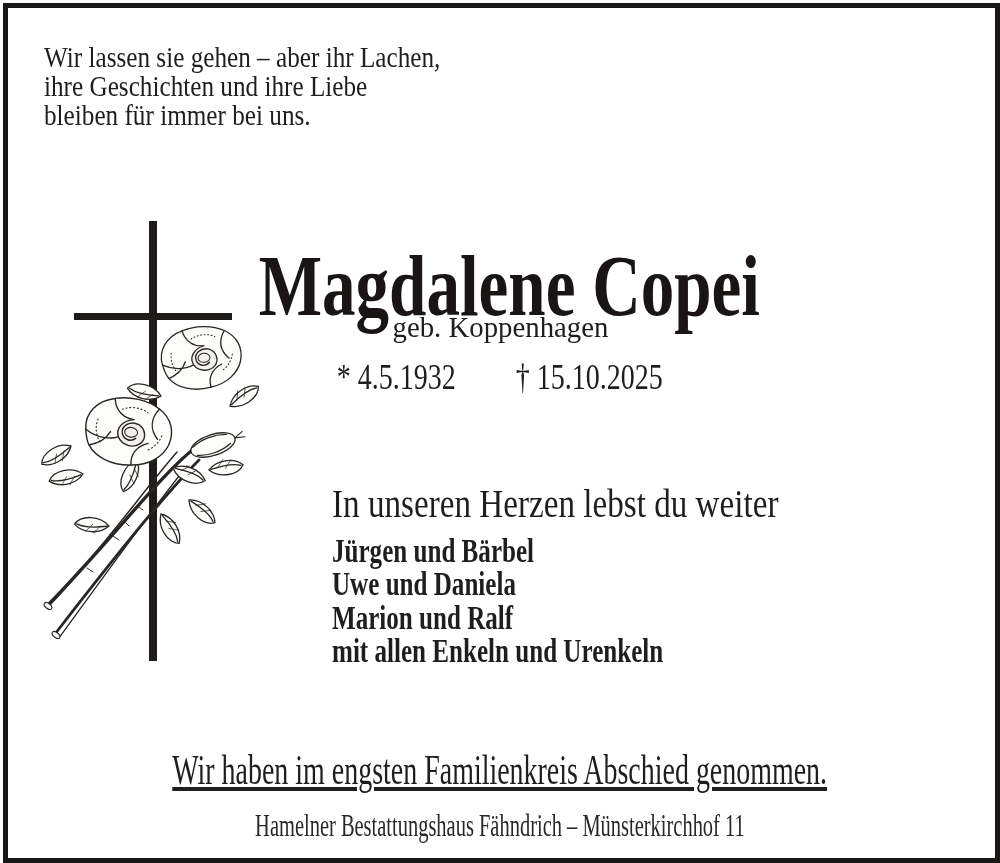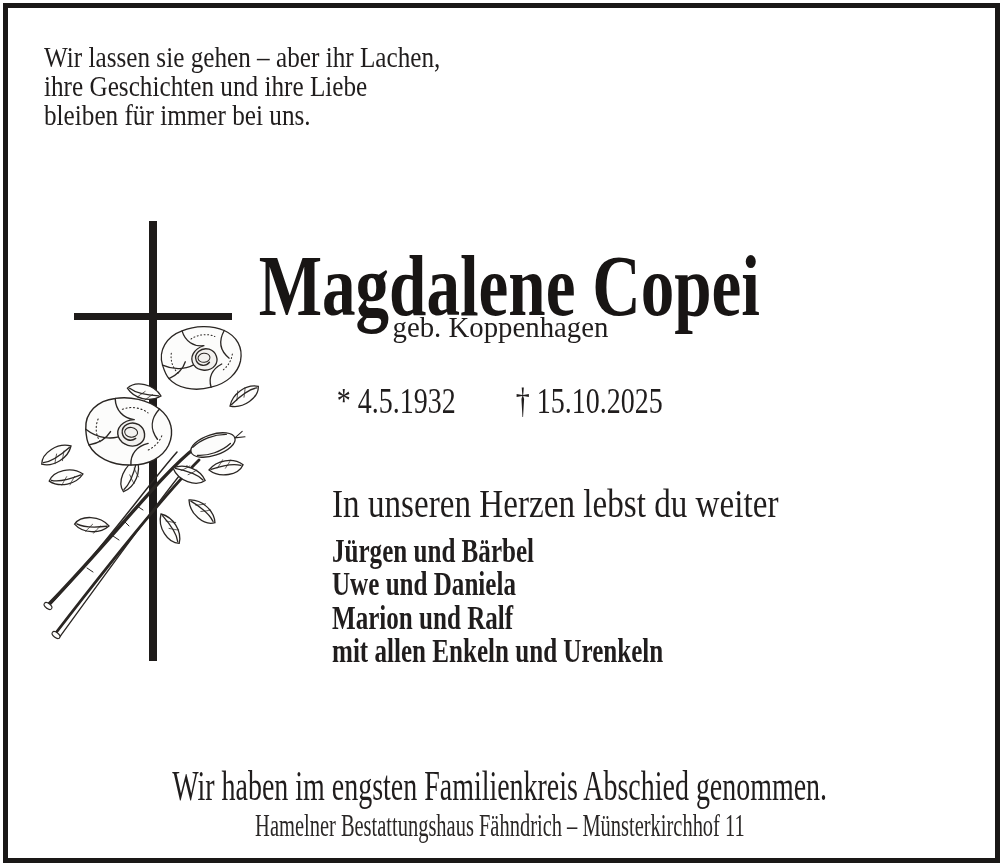--- a/index.html
+++ b/index.html
@@ -48,21 +48,21 @@
     transform: scaleX(0.78); transform-origin: center top;
     color: #181514;
   }
 
   #maiden-row { top: 312px; align-items: flex-end; }
   #maiden-row .txt {
     font-size: 30px; line-height: 30px;
     transform: scaleX(0.96); transform-origin: center top;
   }
 
-  #dates-row { top: 384px; }
+  #dates-row { top: 360px; }
   #dates-inner {
     display: flex; gap: 75px;
     font-size: 35px; line-height: 35px;
     transform: scaleX(0.80); transform-origin: center top;
     white-space: nowrap; flex: 0 0 auto;
   }
 
   #memorial {
     left: 332px; top: 487px;
     font-size: 39px; line-height: 33px;
@@ -72,21 +72,21 @@
     transform: scaleX(0.85); transform-origin: left top;
   }
 
   #family {
     left: 332px; top: 535px;
     font-size: 33px; line-height: 33.4px; font-weight: bold;
     transform: scaleX(0.76); transform-origin: left top;
   }
   #family .family-line { white-space: nowrap; }
 
-  #farewell-row { top: 764px; }
+  #farewell-row { top: 748px; text-decoration: underline; }
   #farewell-row .txt {
     font-size: 43px; line-height: 43px;
     transform: scaleX(0.65); transform-origin: center top;
   }
 
   #footer-row { top: 810px; }
   #footer-row .txt {
     font-size: 31px; line-height: 31px;
     transform: scaleX(0.66); transform-origin: center top;
     color: #2a2726;

